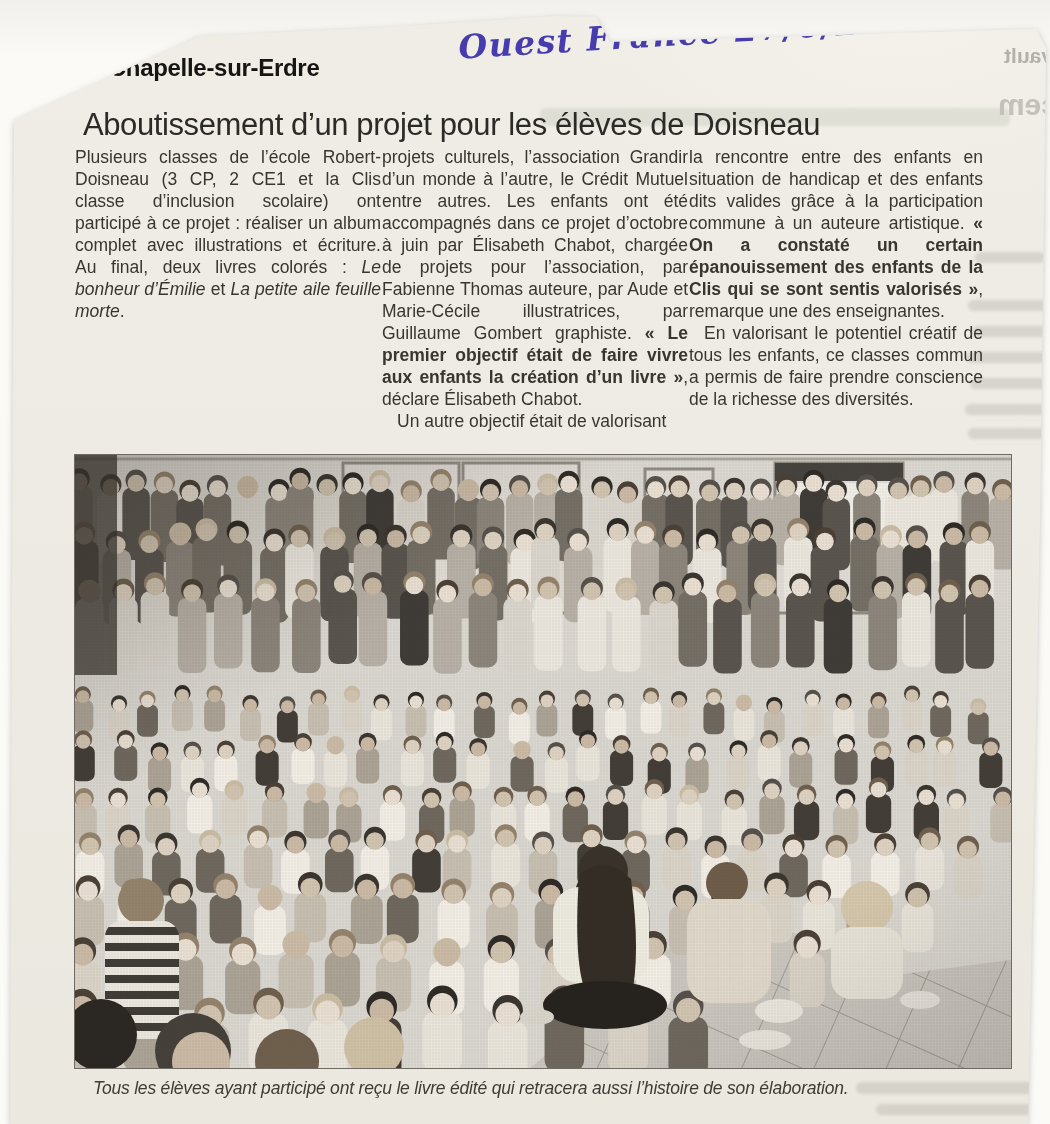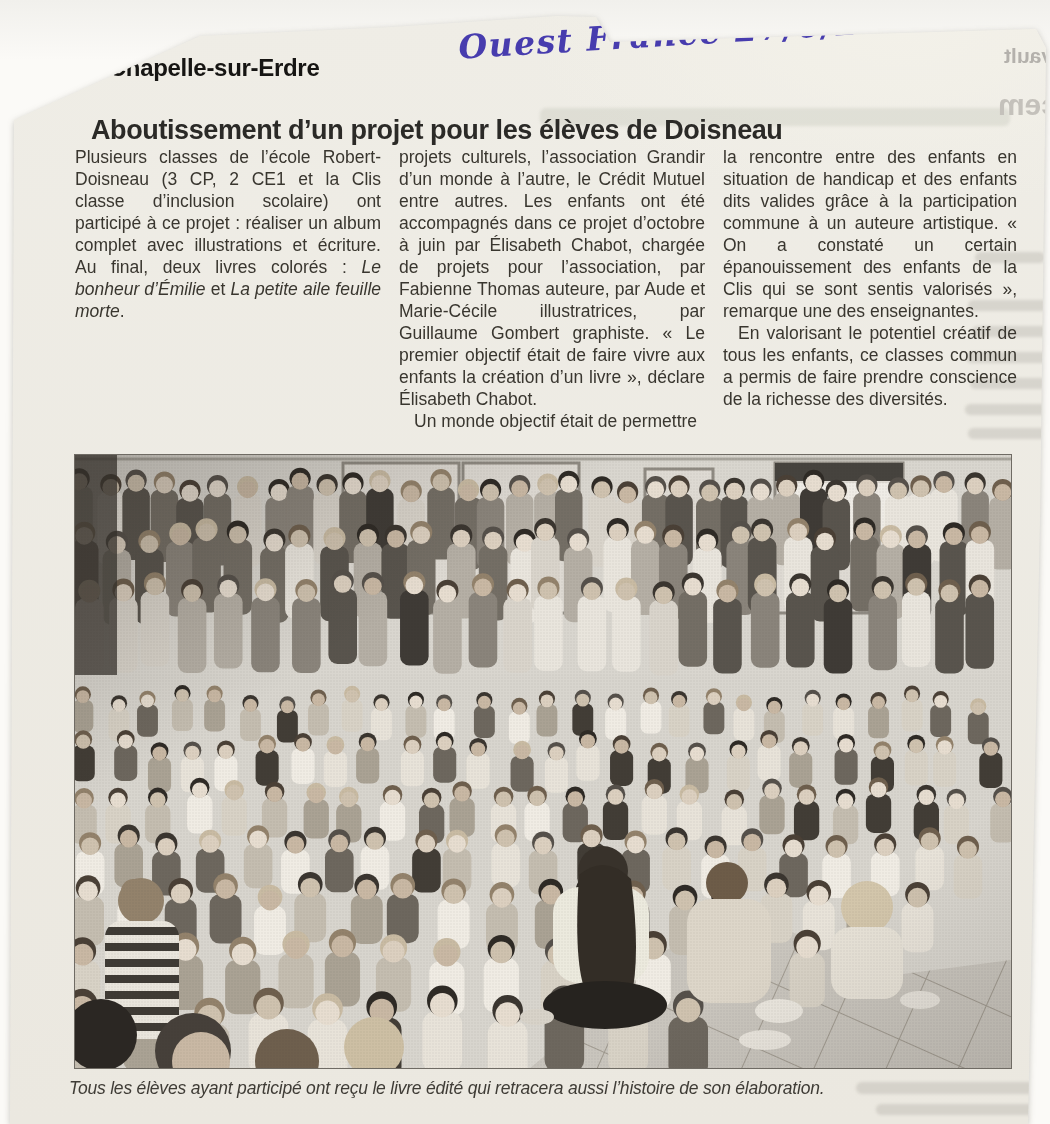--- a/index.html
+++ b/index.html
@@ -20,38 +20,38 @@
     position:absolute;left:458px;top:13px;width:480px;
     font-family:"DejaVu Serif",serif;font-style:italic;font-weight:600;
     font-size:33px;letter-spacing:1.5px;color:#473cae;
     transform:rotate(-3.5deg);white-space:nowrap;
   }
   .kicker{
     position:absolute;left:75px;top:54px;
     font-size:24px;font-weight:800;letter-spacing:-.3px;color:#161513;
   }
   .headline{
-    position:absolute;left:75px;top:99px;margin:16px;width:920px;
-    font-size:27px;font-weight:700;letter-spacing:-.4px;color:#2b2a27;
+    position:absolute;left:75px;top:99px;margin:8px;width:920px;
+    font-size:31px;font-weight:400;letter-spacing:-.4px;color:#2b2a27;
   }
-  .cols{position:absolute;left:75px;top:146px;width:936px;display:flex;gap:18px;}
+  .cols{position:absolute;left:75px;top:146px;width:936px;display:flex;gap:1px;}
   .col{font-size:17.5px;line-height:22px;color:#39362f;text-align:justify;hyphens:auto;}
   .col-a,.col-b{width:306px;flex:0 0 306px;}
   .col-c{width:294px;flex:0 0 294px;}
   .col p{margin:0;}
   .col p.indent{text-indent:15px;}
   .run-i{font-style:italic;}
-  .run-b{font-weight:normal;}
+  .run-b{font-weight:bold;}
   .photo{
     position:absolute;left:75px;top:455px;width:936px;height:613px;margin:0;
     outline:1px solid #6f6b64;background:#d8d5ce;
   }
   .photo svg{display:block;width:936px;height:613px;}
   .caption{
-    position:absolute;left:69px;top:1078px;width:935px;
+    position:absolute;left:93px;top:1078px;width:935px;
     font-style:italic;font-size:17.5px;color:#3f3c36;letter-spacing:-.2px;
   }
   
   .bleed{position:absolute;color:#b4b1ac;font-weight:700;transform:scaleX(-1);filter:blur(.6px);white-space:nowrap;}
   .bleed-kicker{left:1004px;top:44px;font-size:21px;}
   .bleed-headline{left:998px;top:88px;font-size:30px;color:#c4c1bb;}
   .bleed-bar{position:absolute;border-radius:6px;background:rgba(150,148,138,.26);filter:blur(1.5px);}
   .bb1{left:540px;top:108px;width:470px;height:18px;background:rgba(152,156,140,.18);}
   .bb2{left:975px;top:252px;width:70px;height:11px;}
   .bb3{left:968px;top:300px;width:80px;height:11px;}
@@ -86,21 +86,21 @@
       <div class="annotation">Ouest France 27/6/2011</div>
       <div class="kicker">La Chapelle-sur-Erdre</div>
       <h1 class="headline">Aboutissement d’un projet pour les élèves de Doisneau</h1>
 
       <div class="cols">
         <div class="col col-a">
           <p><span>Plusieurs classes de l’école Robert-Doisneau (3 CP, 2 CE1 et la Clis classe d’inclusion scolaire) ont participé à ce projet : réaliser un album complet avec illustrations et écriture. Au final, deux livres colorés : </span><span class="run-i">Le bonheur d’Émilie</span><span> et </span><span class="run-i">La petite aile feuille morte</span><span>.</span></p>
         </div>
         <div class="col col-b">
           <p><span>projets culturels, l’association Grandir d’un monde à l’autre, le Crédit Mutuel entre autres. Les enfants ont été accompagnés dans ce projet d’octobre à juin par Élisabeth Chabot, chargée de projets pour l’association, par Fabienne Thomas auteure, par Aude et Marie-Cécile illustratrices, par Guillaume Gombert graphiste. </span><span class="run-b">« Le premier objectif était de faire vivre aux enfants la création d’un livre »</span><span>, déclare Élisabeth Chabot.</span></p>
-          <p class="indent"><span>Un monde objectif était de permettre</span></p>
+          <p class="indent"><span>Un autre objectif était de valorisant</span></p>
         </div>
         <div class="col col-c">
           <p><span>la rencontre entre des enfants en situation de handicap et des enfants dits valides grâce à la participation commune à un auteure artistique. </span><span class="run-b">« On a constaté un certain épanouissement des enfants de la Clis qui se sont sentis valorisés »</span><span>, remarque une des enseignantes.</span></p>
           <p class="indent"><span>En valorisant le potentiel créatif de tous les enfants, ce classes commun a permis de faire prendre conscience de la richesse des diversités.</span></p>
         </div>
       </div>
 
       <figure class="photo">
         <svg viewBox="0 0 936 613" xmlns="http://www.w3.org/2000/svg">
           <defs>

